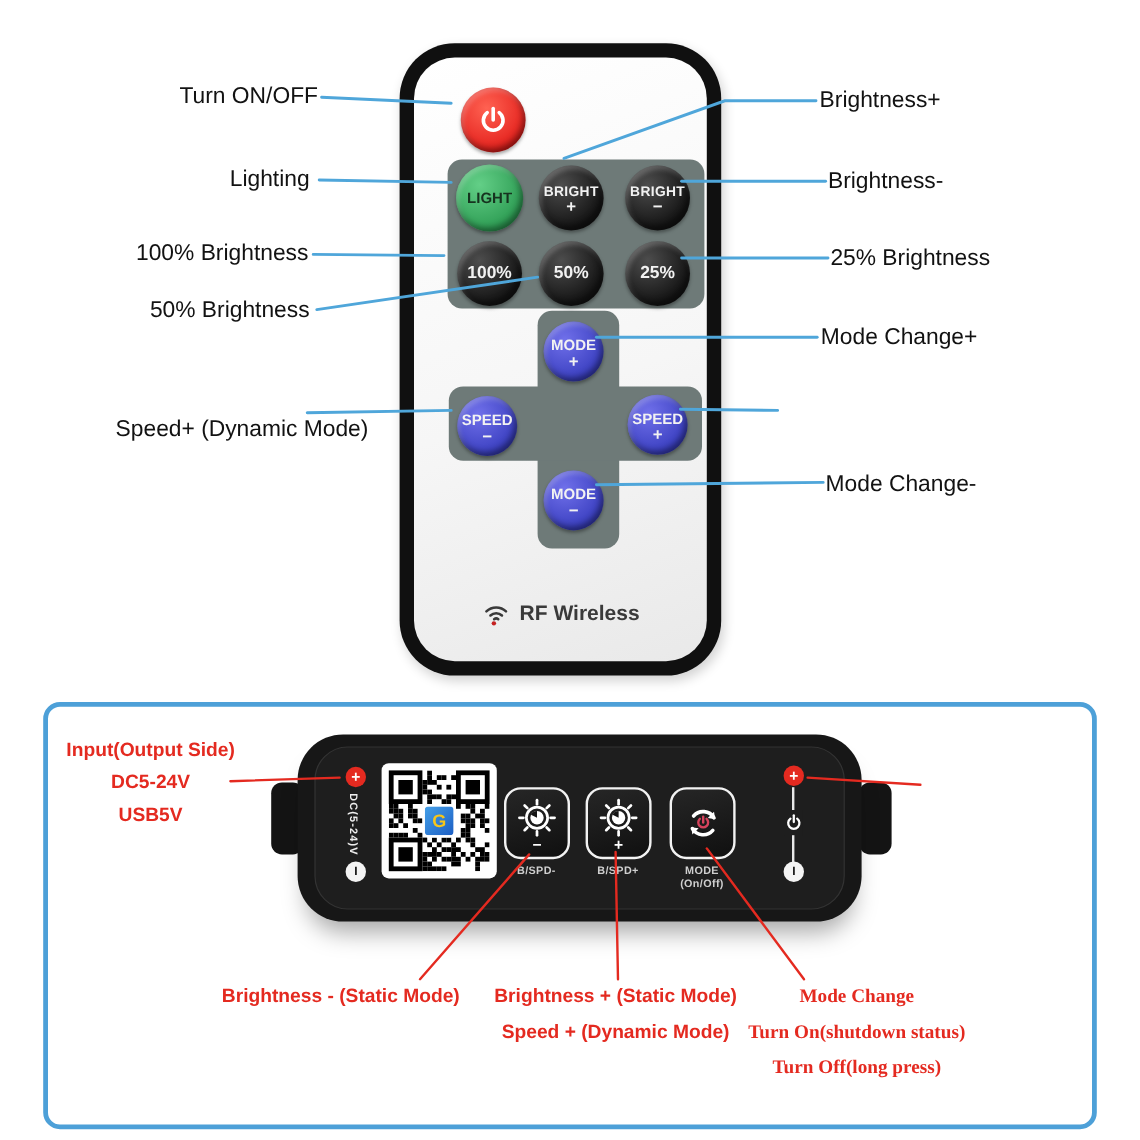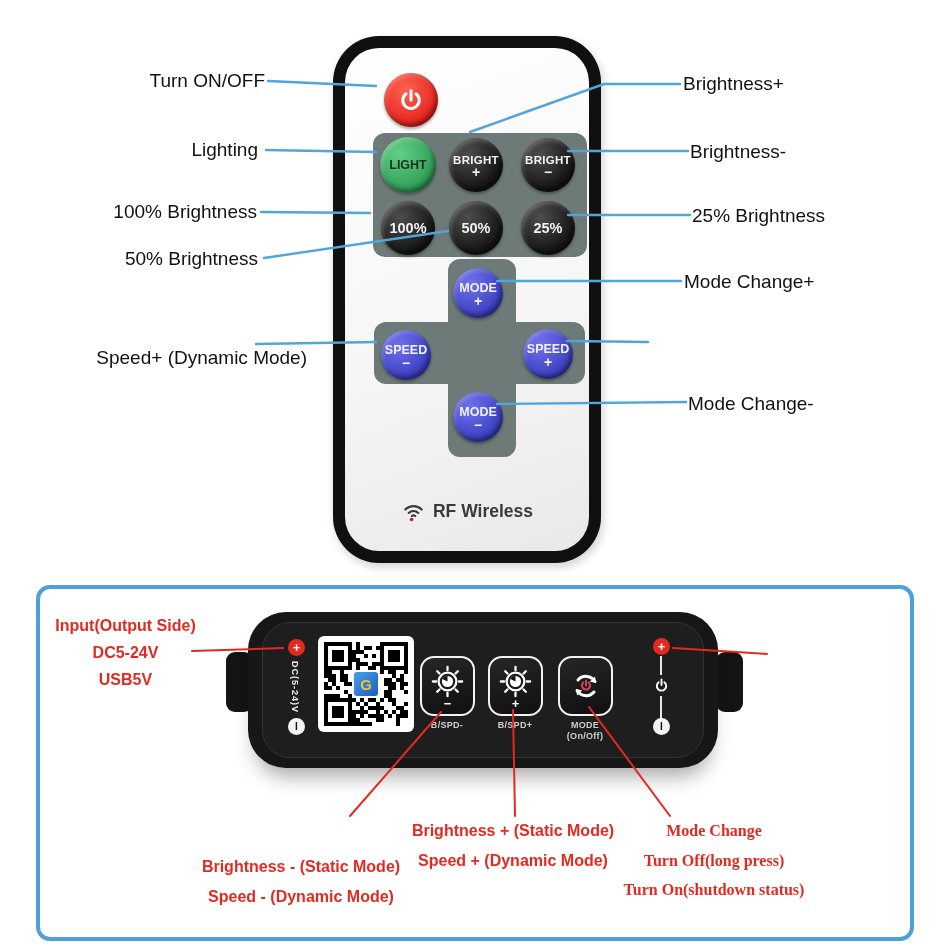--- a/index.html
+++ b/index.html
@@ -380,27 +380,26 @@
 
     <div class="term plus" style="left:405px;top:26px;">+</div>
     <div class="vline" style="left:412px;top:44px;height:64px;"></div>
     <svg class="pwr-glyph" style="left:406px;top:63px;" width="15" height="17" viewBox="0 0 16 17">
       <path d="M8 2 v6" stroke="#fff" stroke-width="2" stroke-linecap="round" fill="none"></path>
       <path d="M5 5 a5 5 0 1 0 6 0" stroke="#fff" stroke-width="2" stroke-linecap="round" fill="none"></path>
     </svg>
     <div class="term minus" style="left:405px;top:106px;">I</div>
   </div>
 
-  <div class="red-text callout" style="left:172px;top:816px;width:258px;margin-top:36px;">
+  <div class="red-text callout" style="left:155px;top:816px;width:258px;">
     <div>Brightness - (Static Mode)</div>
-    <div>Speed - (Dynamic Mode)</div>
   </div>
   <div class="red-text callout" style="left:388px;top:816px;width:250px;">
     <div>Brightness + (Static Mode)</div>
     <div>Speed + (Dynamic Mode)</div>
   </div>
   <div class="red-text callout" style="left:584px;top:816px;width:260px;font-family:Liberation Serif, serif;">
     <div>Mode Change</div>
+    <div>Turn On(shutdown status)</div>
     <div>Turn Off(long press)</div>
-    <div>Turn On(shutdown status)</div>
   </div>
 
 </div>
 
 </body></html>

